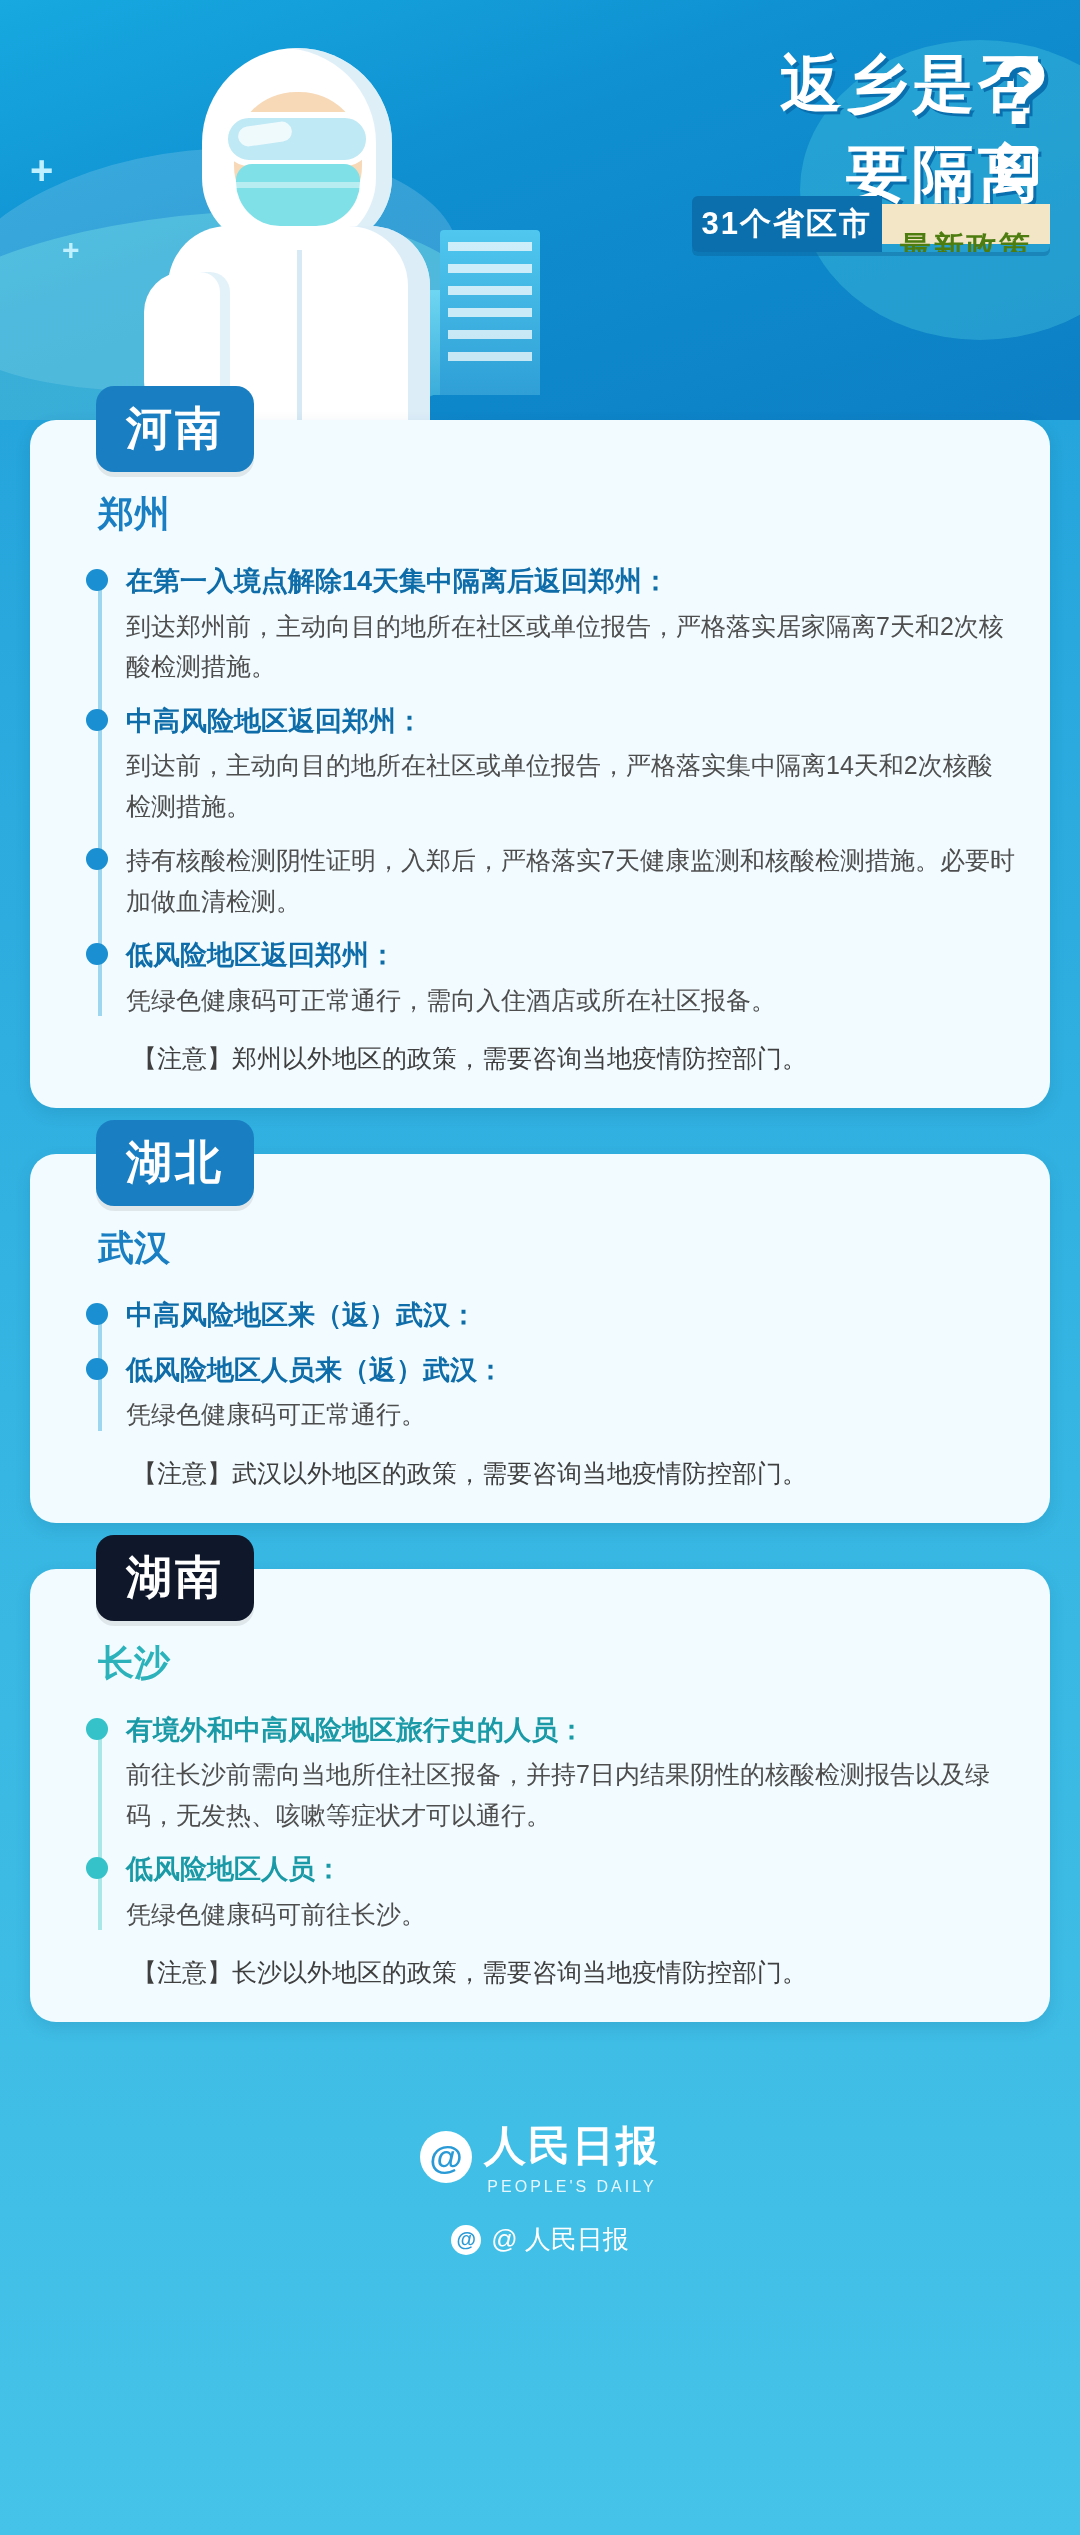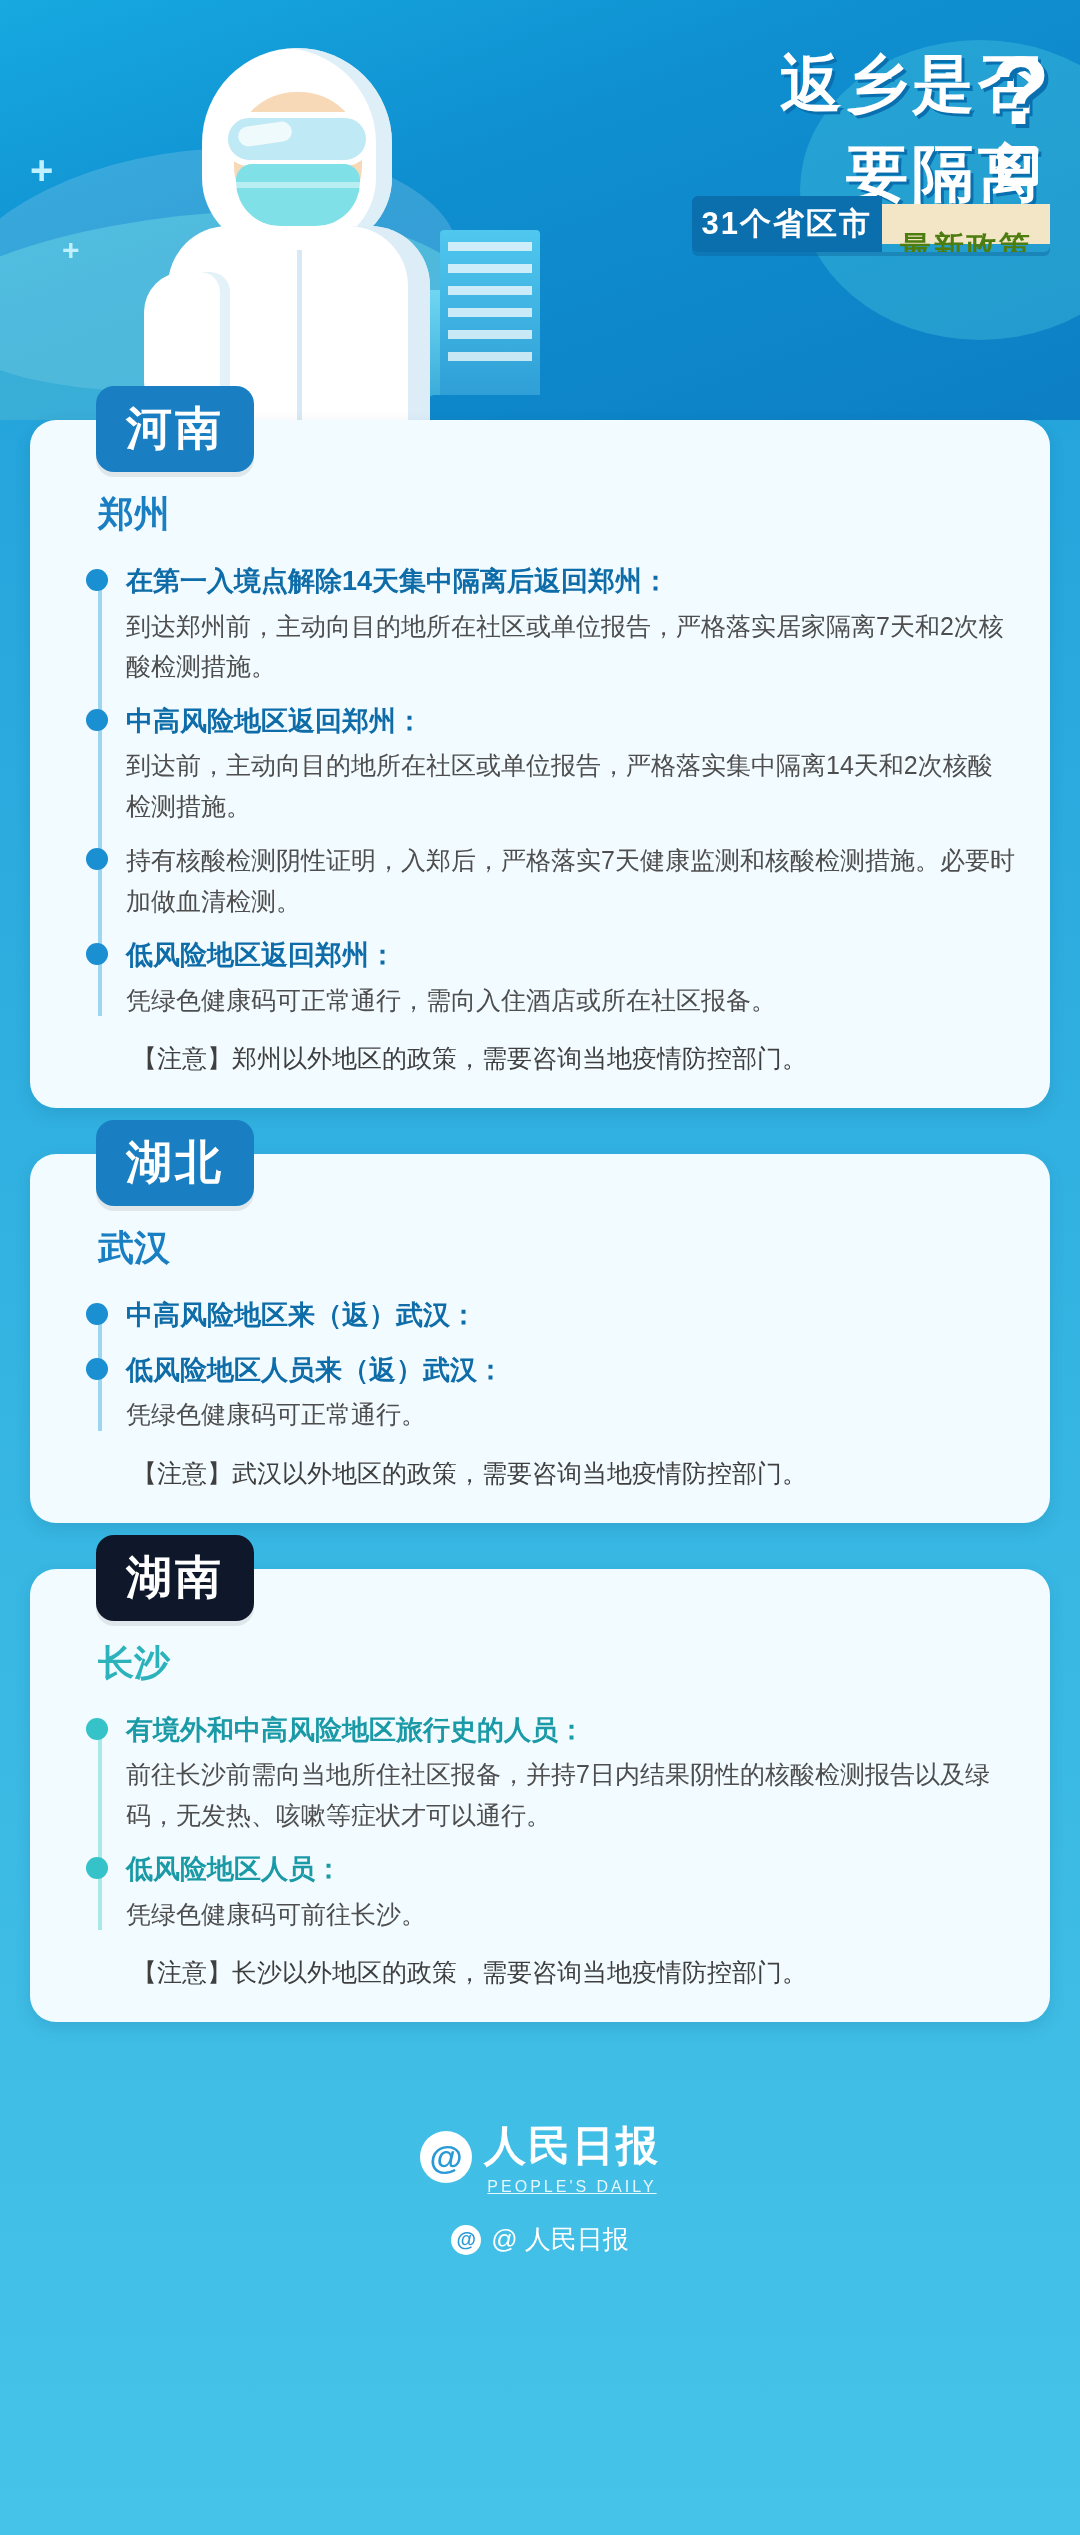--- a/index.html
+++ b/index.html
@@ -175,21 +175,21 @@
   .theme-teal .item-title { color:#1a9aa6; }
 
   
   .footer { text-align:center; padding: 10px 0 14px 0; }
   .logo-row { display:inline-flex; align-items:center; gap:12px; }
   .at-circle {
     width:52px; height:52px; border-radius:50%; background:#ffffff; color:#2a9ad6;
     font-size:34px; font-weight:bold; display:flex; align-items:center; justify-content:center;
   }
   .logo-cn { font-size:42px; font-weight:bold; color:#ffffff; letter-spacing:2px; }
-  .logo-en { font-size:16px; color:#e6f6ff; letter-spacing:3px; margin-top:4px;text-decoration:underline; }
+  .logo-en { font-size:16px; color:#e6f6ff; letter-spacing:3px; margin-top:4px; }
   .weibo-row {
     display:flex; align-items:center; justify-content:center; gap:10px;
     margin-top:26px; padding-bottom:16px;
   }
   .weibo-eye {
     width:30px; height:30px; border-radius:50%; background:#ffffff;
     display:flex; align-items:center; justify-content:center; color:#2a9ad6; font-size:20px; font-weight:bold;
   }
   .weibo-text { font-size:26px; color:#ffffff; }
 </style>

